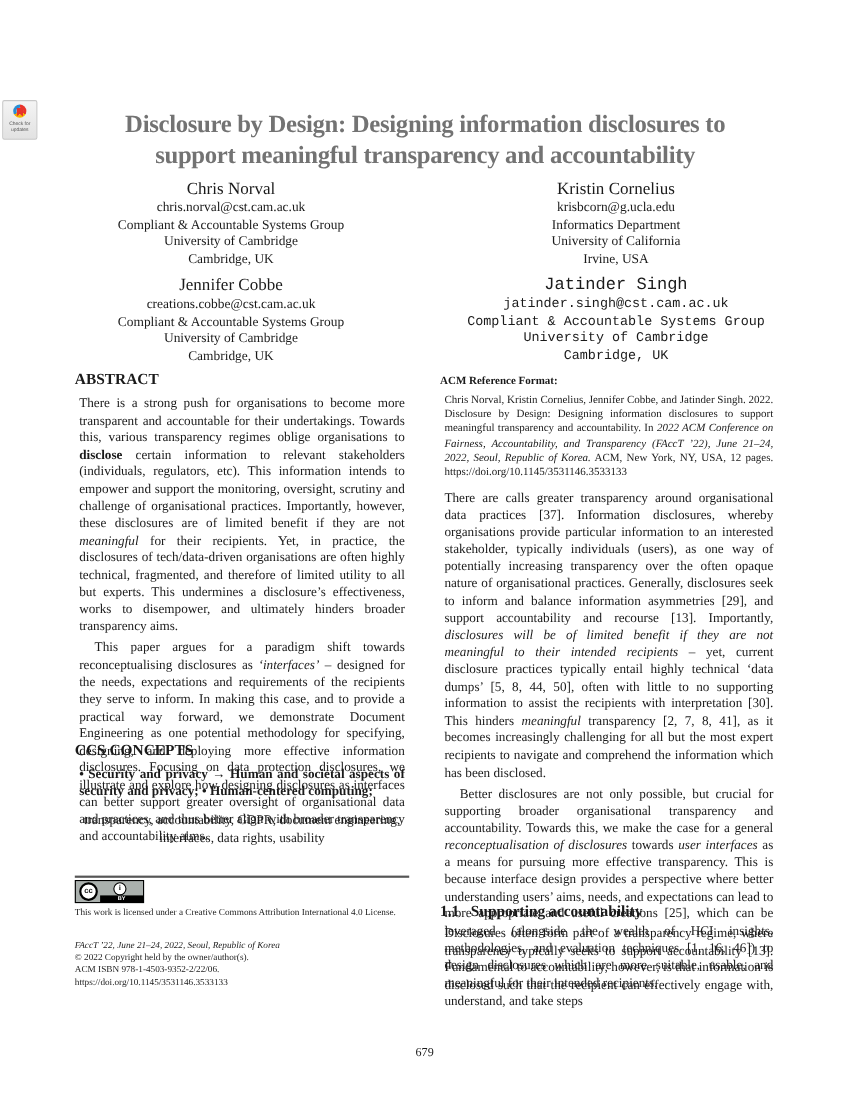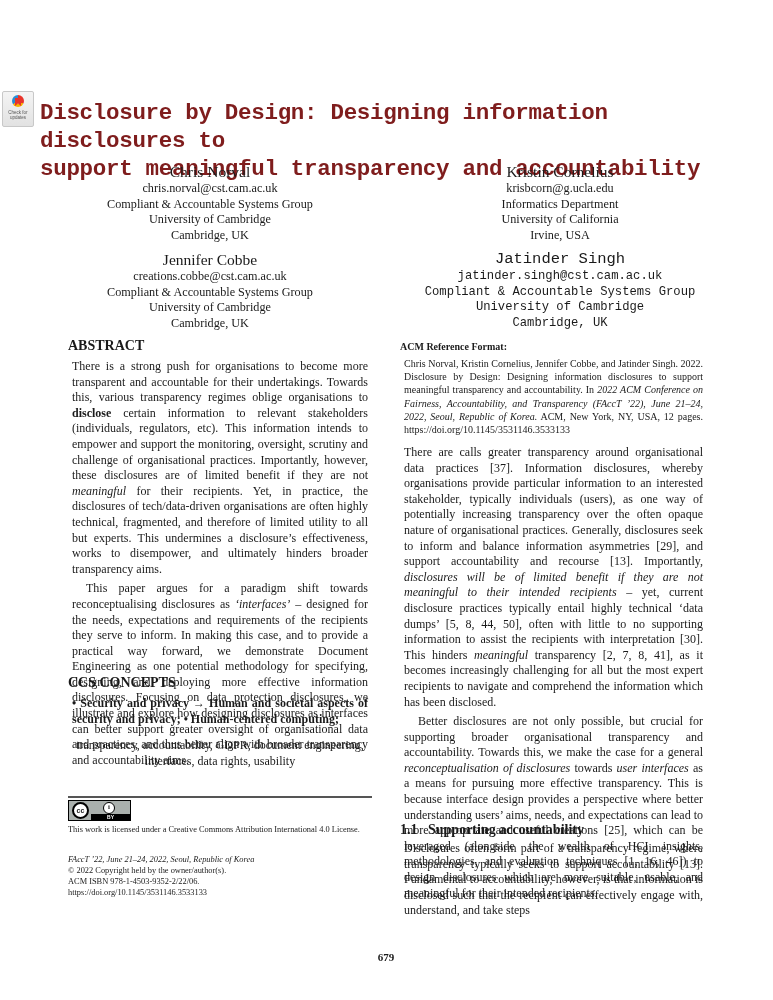--- a/index.html
+++ b/index.html
@@ -7,22 +7,22 @@
        font-family:"Liberation Serif","DejaVu Serif",serif;}
   .abs{position:absolute;}
   .badge{left:2px;top:91px;width:30px;height:34px;border:1px solid #c8c8c8;border-radius:2px;
          background:linear-gradient(#f4f4f4,#e2e2e2);cursor:pointer;}
   .badge .ring{position:absolute;left:9px;top:3px;width:12px;height:12px;border-radius:50%;
          background:conic-gradient(#e8332a 0 33%,#f5b301 0 66%,#2a8dd4 0);}
   .badge .ring:after{content:"";position:absolute;left:3px;top:3px;width:6px;height:6px;border-radius:50%;background:#eee;}
   .badge .bm{position:absolute;left:12px;top:6px;width:6px;height:8px;background:#e8332a;
          clip-path:polygon(0 0,100% 0,100% 100%,50% 70%,0 100%);}
   .badge .t{position:absolute;left:0;right:0;top:18px;font-family:"Liberation Sans",sans-serif;font-size:4.5px;line-height:5px;text-align:center;color:#555;}
-  .title{left:40px;width:693px;top:99px;text-align:left;font-family:Liberation Mono, monospace;
-         font-weight:bold;font-size:22.5px;line-height:28px;letter-spacing:-0.3px;color:#7f1d1d;}
+  .title{left:40px;width:693px;top:99px;text-align:center;font-family:Liberation Serif, serif;
+         font-weight:bold;font-size:22.5px;line-height:28px;letter-spacing:-0.3px;color:#737373;}
   .author{text-align:center;font-size:12.2px;line-height:15.6px;}
   .author .nm{font-size:15.5px;line-height:19px;}
   .a1{left:70px;width:280px;top:162px;}
   .a2{left:420px;width:280px;top:162px;}
   .a3{left:70px;width:280px;top:250px;}
   .a4{left:420px;width:280px;top:250px;font-family:Liberation Mono, monospace;}
   .col{font-size:12px;line-height:15.6px;text-align:justify;}
   .left{left:68px;width:304px;}
   .right{left:400px;width:307px;}
   h2{margin:0;font-size:14px;font-weight:bold;line-height:18px;}
@@ -32,21 +32,21 @@
   .ref-h{font-size:10px;font-weight:bold;line-height:13px;}
   .ref{font-size:10px;line-height:13.2px;text-align:justify;}
   .hr{left:68px;width:304px;top:796px;height:1.5px;background:#555;}
   .cc{left:68px;top:800px;width:63px;height:21px;background:#aab0ad;border:1px solid #000;box-sizing:border-box;}
   .cc .c1{position:absolute;left:3px;top:1px;width:17px;height:17px;border-radius:50%;background:#fff;border:2px solid #000;box-sizing:border-box;
           font:bold 7px "Liberation Sans",sans-serif;text-align:center;line-height:13px;}
   .cc .c2{position:absolute;left:34px;top:1px;width:12px;height:12px;border-radius:50%;background:#fff;border:1.5px solid #000;box-sizing:border-box;
           font:bold 7px "Liberation Serif",serif;text-align:center;line-height:9px;}
   .cc .by{position:absolute;left:22px;right:0;bottom:0;height:6px;background:#000;color:#fff;font:bold 5px "Liberation Sans",sans-serif;text-align:center;line-height:6px;}
   .foot{font-size:8.4px;line-height:11px;left:68px;width:304px;}
-  .pageno{left:336px;width:100px;top:951px;text-align:center;font-size:11px;font-weight:bold;}
+  .pageno{left:336px;width:100px;top:951px;text-align:center;font-size:11px;}
 </style>
 </head>
 <body>
 
 <div class="abs badge">
   <div class="ring"></div>
   <div class="bm"></div>
   <div class="t">Check for updates</div>
 </div>
 

